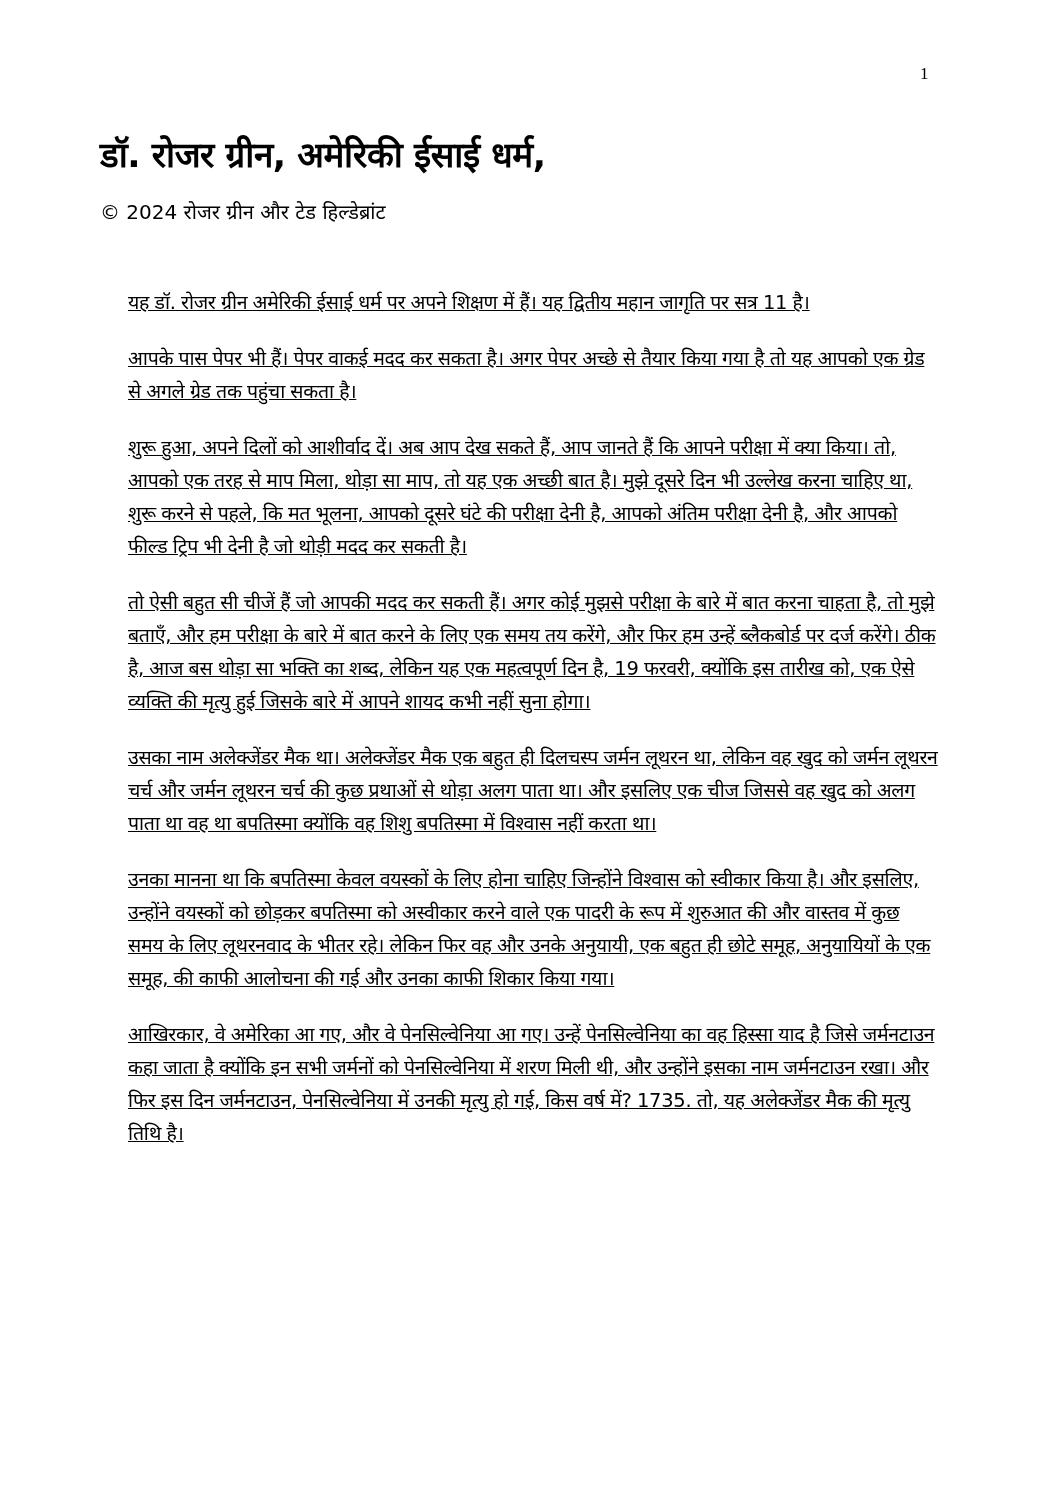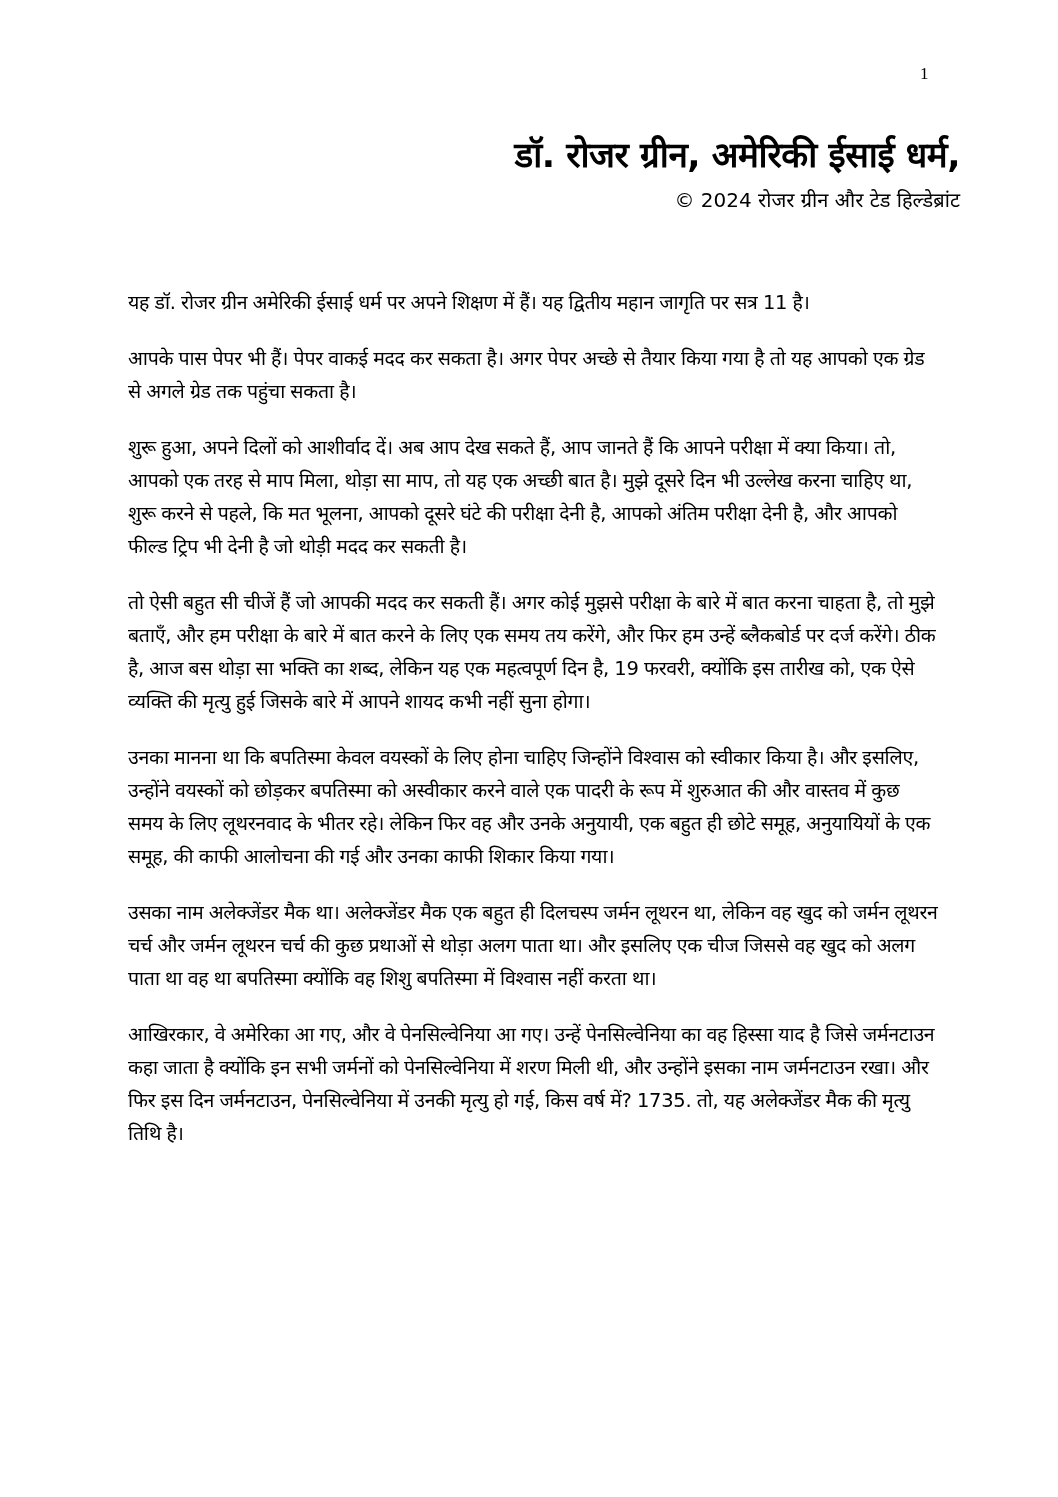--- a/index.html
+++ b/index.html
@@ -18,40 +18,41 @@
     .page-number {
       position: absolute;
       top: 64px;
       left: 920px;
       font-family: "Liberation Serif", "DejaVu Serif", serif;
       font-size: 17px;
     }
     .title-block {
       position: absolute;
       top: 130px;
-      left: 110px;
+      left: 100px;
       width: 850px;
-      text-align: right;
+      text-align: left;
     }
     .title-line {
       font-weight: bold;
       font-size: 35px;
       line-height: 50px;
       letter-spacing: -0.5px;
     }
     .copyright {
       font-size: 20px;
       line-height: 32px;
-      margin-top: 4px;
+      margin-top: 16px;
     }
     .body {
       position: absolute;
       top: 286px;
       left: 128px;
       width: 810px;
+      text-decoration: underline;
     }
     .para {
       font-size: 19.5px;
       line-height: 33px;
       margin: 0 0 23px 0;
       letter-spacing: -0.3px;
       word-spacing: -0.5px;
     }
   </style>
 </head>
@@ -62,16 +63,16 @@
 <div class="title-block">
   <div class="title-line">डॉ. रोजर ग्रीन, अमेरिकी ईसाई धर्म,</div>
   <div class="copyright">© 2024 रोजर ग्रीन और टेड हिल्डेब्रांट</div>
 </div>
 
 <div class="body">
   <p class="para">यह डॉ. रोजर ग्रीन अमेरिकी ईसाई धर्म पर अपने शिक्षण में हैं। यह द्वितीय महान जागृति पर सत्र 11 है।</p>
   <p class="para">आपके पास पेपर भी हैं। पेपर वाकई मदद कर सकता है। अगर पेपर अच्छे से तैयार किया गया है तो यह आपको एक ग्रेड से अगले ग्रेड तक पहुंचा सकता है।</p>
   <p class="para">शुरू हुआ, अपने दिलों को आशीर्वाद दें। अब आप देख सकते हैं, आप जानते हैं कि आपने परीक्षा में क्या किया। तो, आपको एक तरह से माप मिला, थोड़ा सा माप, तो यह एक अच्छी बात है। मुझे दूसरे दिन भी उल्लेख करना चाहिए था, शुरू करने से पहले, कि मत भूलना, आपको दूसरे घंटे की परीक्षा देनी है, आपको अंतिम परीक्षा देनी है, और आपको फील्ड ट्रिप भी देनी है जो थोड़ी मदद कर सकती है।</p>
   <p class="para">तो ऐसी बहुत सी चीजें हैं जो आपकी मदद कर सकती हैं। अगर कोई मुझसे परीक्षा के बारे में बात करना चाहता है, तो मुझे बताएँ, और हम परीक्षा के बारे में बात करने के लिए एक समय तय करेंगे, और फिर हम उन्हें ब्लैकबोर्ड पर दर्ज करेंगे। ठीक है, आज बस थोड़ा सा भक्ति का शब्द, लेकिन यह एक महत्वपूर्ण दिन है, 19 फरवरी, क्योंकि इस तारीख को, एक ऐसे व्यक्ति की मृत्यु हुई जिसके बारे में आपने शायद कभी नहीं सुना होगा।</p>
+  <p class="para">उसका नाम अलेक्जेंडर मैक था। अलेक्जेंडर मैक एक बहुत ही दिलचस्प जर्मन लूथरन था, लेकिन वह खुद को जर्मन लूथरन चर्च और जर्मन लूथरन चर्च की कुछ प्रथाओं से थोड़ा अलग पाता था। और इसलिए एक चीज जिससे वह खुद को अलग पाता था वह था बपतिस्मा क्योंकि वह शिशु बपतिस्मा में विश्वास नहीं करता था।</p>
   <p class="para">उनका मानना था कि बपतिस्मा केवल वयस्कों के लिए होना चाहिए जिन्होंने विश्वास को स्वीकार किया है। और इसलिए, उन्होंने वयस्कों को छोड़कर बपतिस्मा को अस्वीकार करने वाले एक पादरी के रूप में शुरुआत की और वास्तव में कुछ समय के लिए लूथरनवाद के भीतर रहे। लेकिन फिर वह और उनके अनुयायी, एक बहुत ही छोटे समूह, अनुयायियों के एक समूह, की काफी आलोचना की गई और उनका काफी शिकार किया गया।</p>
-  <p class="para">उसका नाम अलेक्जेंडर मैक था। अलेक्जेंडर मैक एक बहुत ही दिलचस्प जर्मन लूथरन था, लेकिन वह खुद को जर्मन लूथरन चर्च और जर्मन लूथरन चर्च की कुछ प्रथाओं से थोड़ा अलग पाता था। और इसलिए एक चीज जिससे वह खुद को अलग पाता था वह था बपतिस्मा क्योंकि वह शिशु बपतिस्मा में विश्वास नहीं करता था।</p>
   <p class="para">आखिरकार, वे अमेरिका आ गए, और वे पेनसिल्वेनिया आ गए। उन्हें पेनसिल्वेनिया का वह हिस्सा याद है जिसे जर्मनटाउन कहा जाता है क्योंकि इन सभी जर्मनों को पेनसिल्वेनिया में शरण मिली थी, और उन्होंने इसका नाम जर्मनटाउन रखा। और फिर इस दिन जर्मनटाउन, पेनसिल्वेनिया में उनकी मृत्यु हो गई, किस वर्ष में? 1735. तो, यह अलेक्जेंडर मैक की मृत्यु तिथि है।</p>
 </div>
 
 </body></html>

